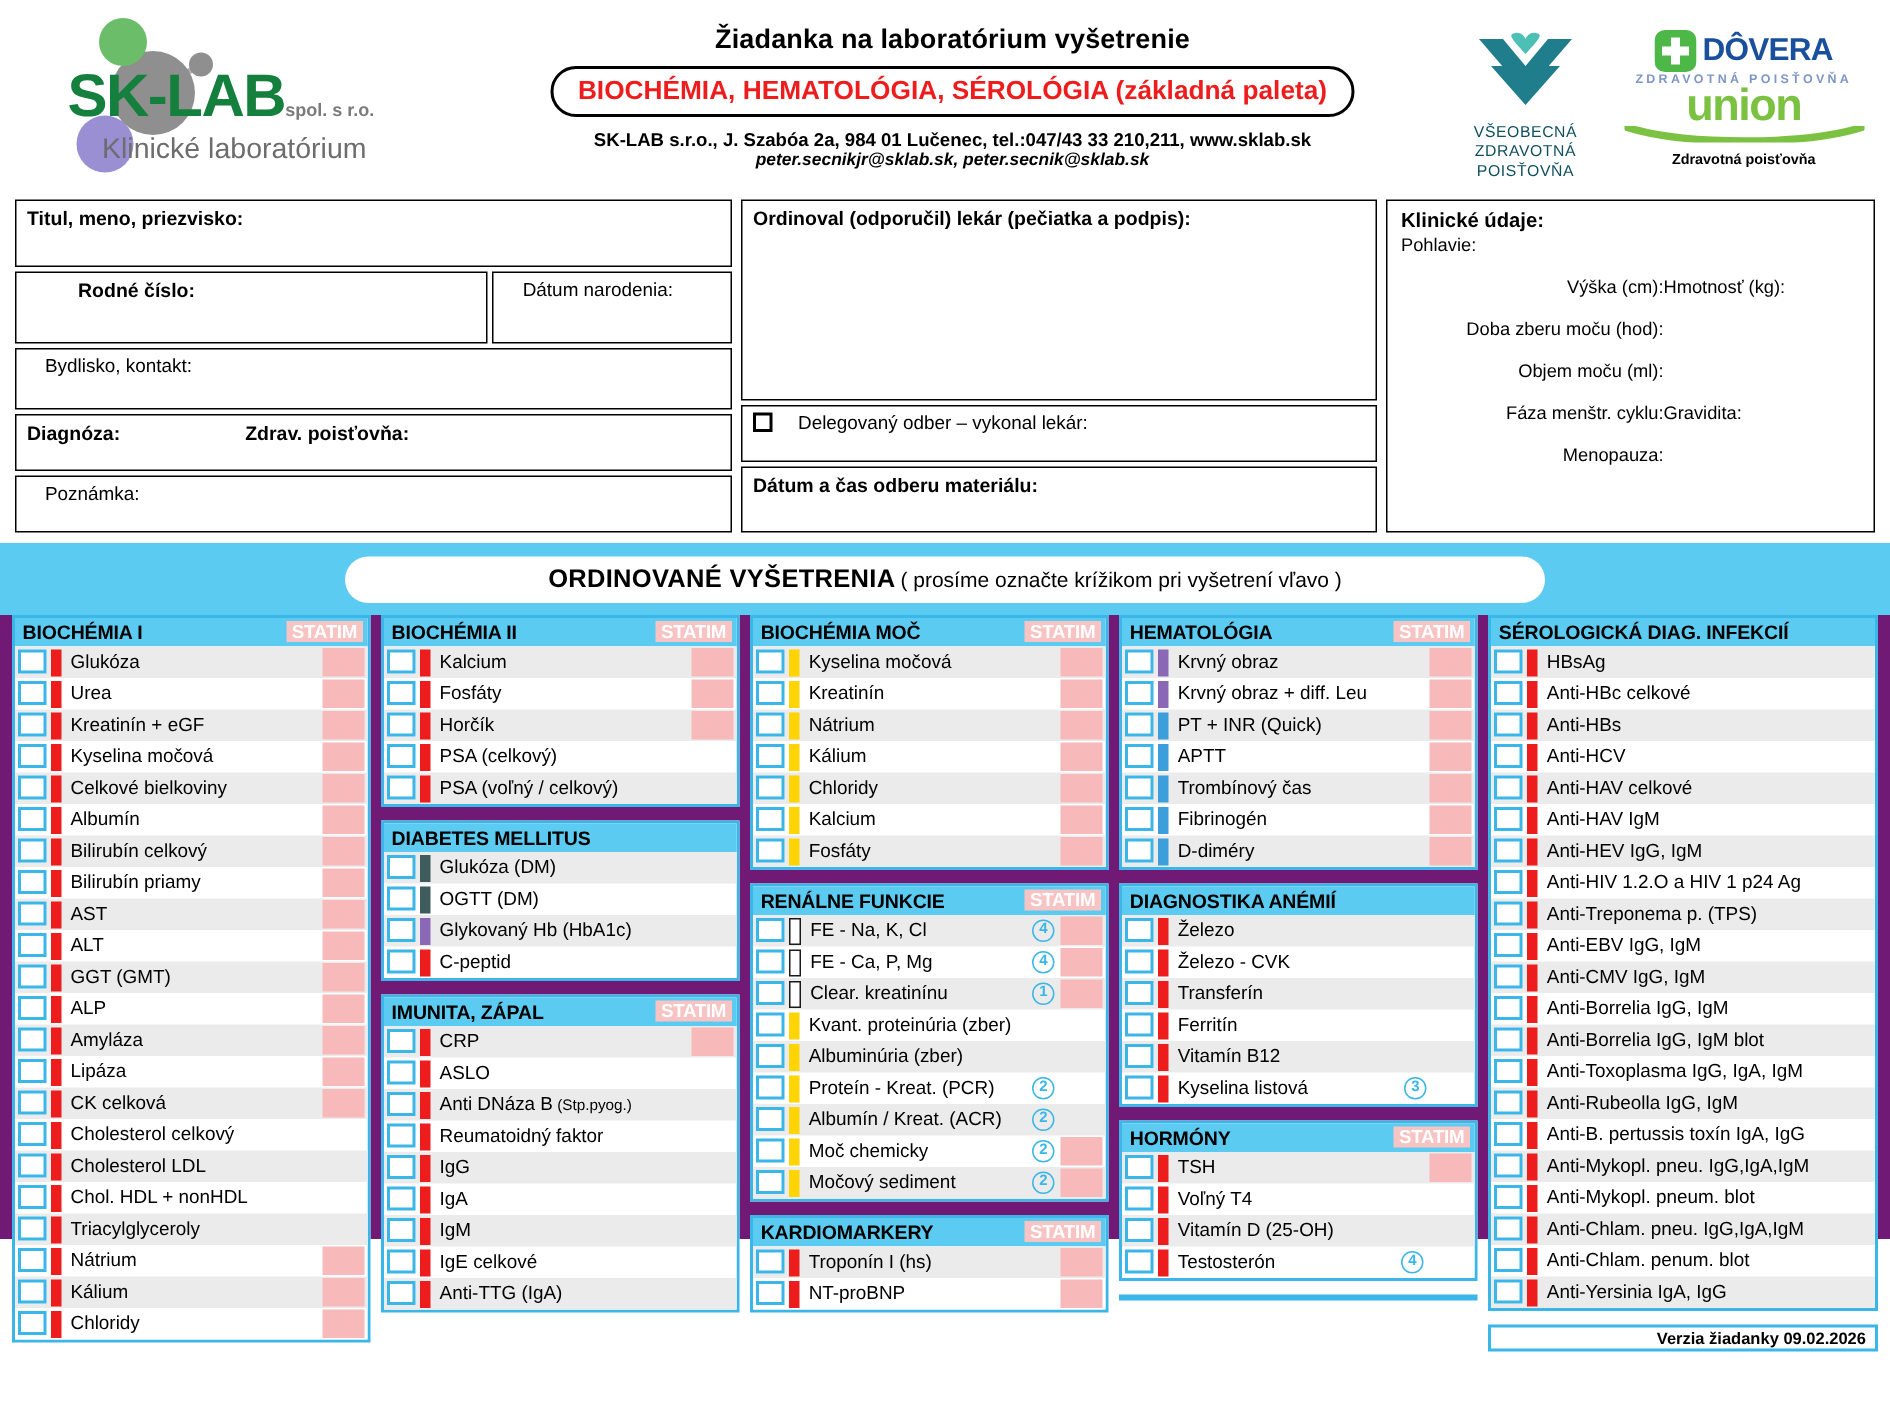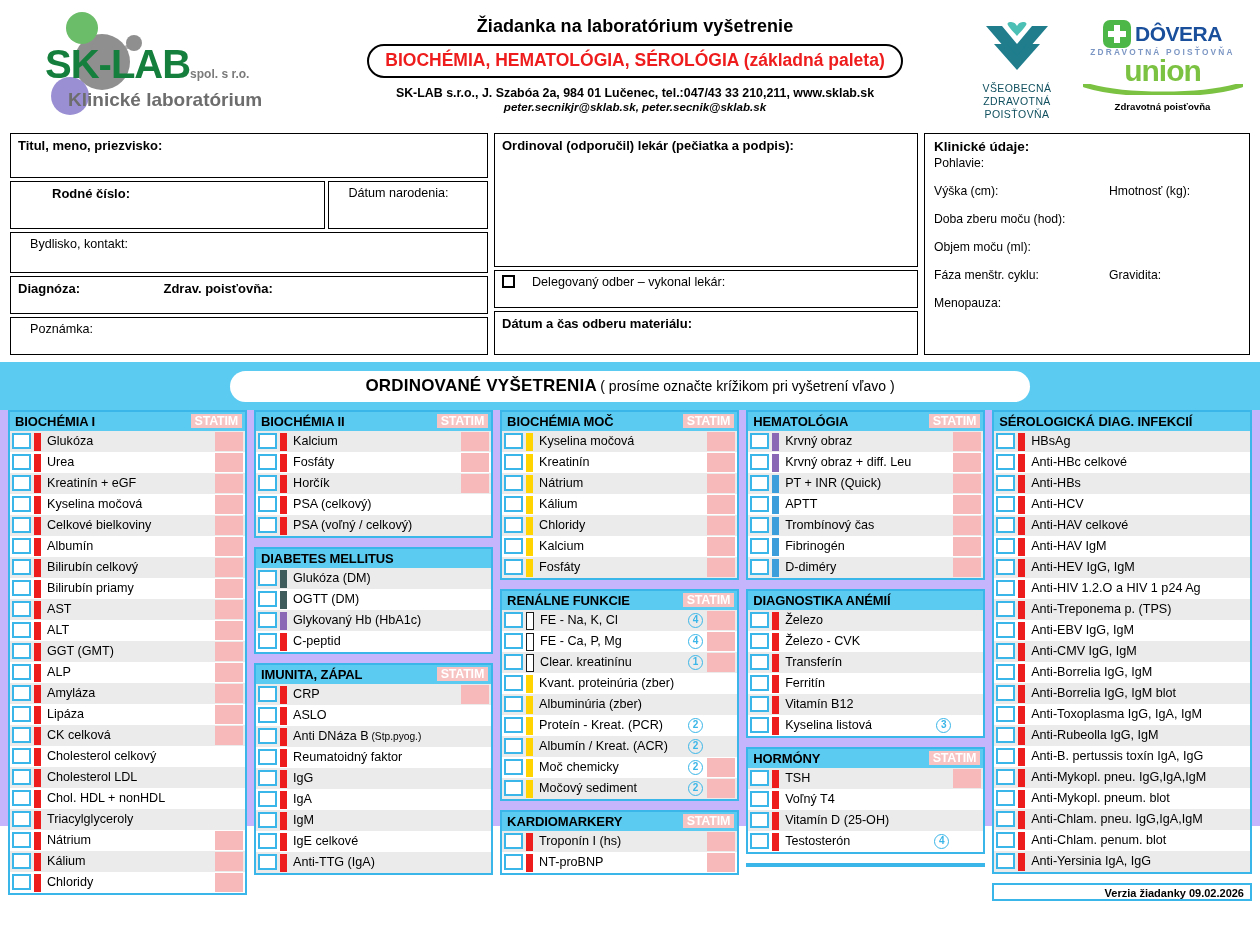--- a/index.html
+++ b/index.html
@@ -13,21 +13,21 @@
     position:relative;
   }
 
   
   .header { display:flex; align-items:flex-start; height:133px; padding:6px 10px 0 10px; }
   .logo-block { width:300px; position:relative; height:120px; flex:none; }
   .logo-svg { position:absolute; left:30px; top:4px; }
   .logo-text { position:absolute; left:35px; top:38px; }
   .sk-lab-word { font-size:40px; font-weight:bold; color:#15803d; letter-spacing:-1px; line-height:1; }
   .sk-sub { font-size:12px; font-weight:bold; color:#7a7a7a; }
-  .klinicke { position:absolute; left:58px; top:83px; font-size:19px; font-weight:bold; color:#6d6d6d; }
+  .klinicke { position:absolute; left:58px; top:83px; font-size:19px; font-weight:normal; color:#6d6d6d; }
 
   .title-block { flex:1; text-align:center; padding-top:10px; }
   .form-title { font-size:18px; font-weight:bold; letter-spacing:.1px; }
   .panel-pill {
     display:inline-block; margin-top:7px;
     border:2px solid #000; border-radius:22px;
     padding:4px 16px 5px 16px;
     font-size:17.5px; font-weight:bold; color:#ee1c1c;
     white-space:nowrap;
   }
@@ -59,34 +59,34 @@
   .h-rodne { height:48px; }
   .h-byd { height:47px; }
   .h-diag { height:44px; }
   .h-pozn { height:44px; }
   .h-ord { height:144px; }
   .h-deleg { height:40px; }
   .h-datum { height:47px; }
   .h-klin { height:222px; padding:5px 9px; }
   .cbx { display:inline-block; width:13px; height:13px; border:2px solid #000; vertical-align:-2px; margin-right:5px; }
   .klin-title { font-size:13.5px; font-weight:bold; margin-bottom:2px; }
-  .klin-line { font-size:12.2px; margin-top:14px; display:flex; }
+  .klin-line { font-size:12.2px; margin-top:14px; display:flex;text-align:right; }
   .klin-line span:first-child { width:175px; display:inline-block; }
 
   
   .banner-wrap { margin-top:7px; background:#5ccbf2; padding:9px 0 8px 0; position:relative; }
   .banner-pill {
     background:#fff; border-radius:20px; margin:0 auto; width:800px;
     text-align:center; padding:5px 0 6px 0;
   }
   .banner-strong { font-size:17px; font-weight:bold; letter-spacing:.2px; }
   .banner-normal { font-size:14px; }
 
   
-  .grid { background:#c4b5fd; padding:0 8px 4px 8px; display:flex; gap:7px; height:416px; }
+  .grid { background:#701a75; padding:0 8px 4px 8px; display:flex; gap:7px; height:416px; }
   .col { display:flex; flex-direction:column; gap:9px; }
   .col.c1 { width:242px; }
   .col.c2 { width:242px; }
   .col.c3 { width:242px; }
   .col.c4 { width:242px; }
   .col.c5 { width:263px; }
 
   .panel { background:#fff; border:2.5px solid #3bb6e8; }
   .panel-head {
     background:#5ccbf2; display:flex; align-items:center; justify-content:space-between;

